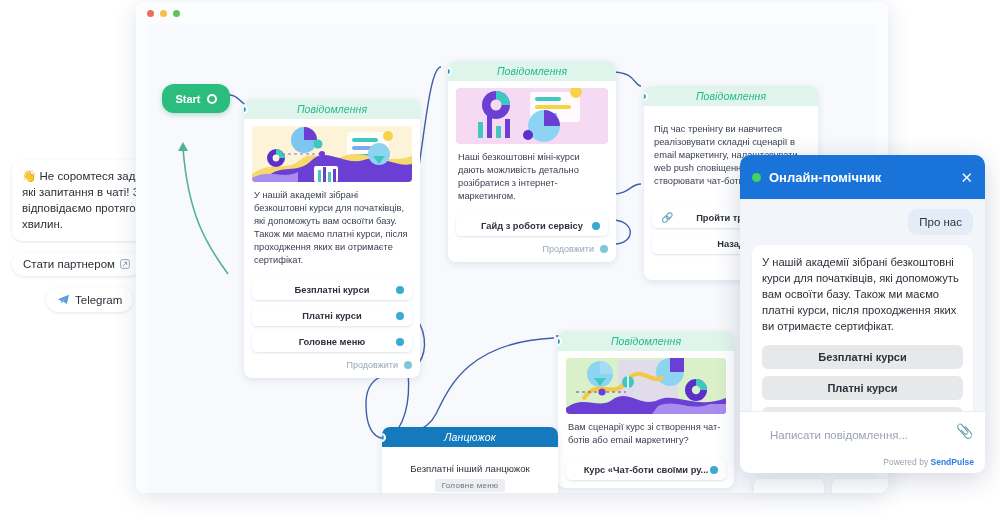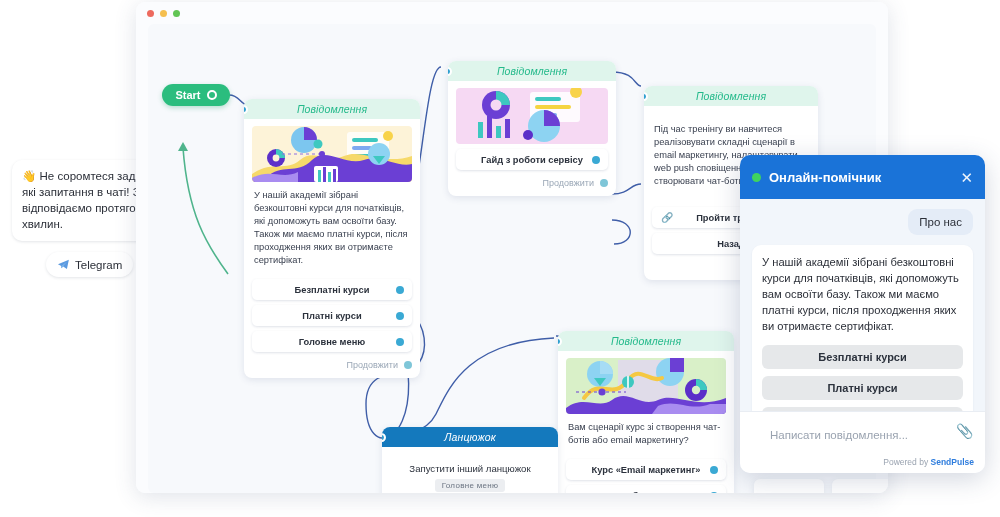--- a/index.html
+++ b/index.html
@@ -75,21 +75,21 @@
   .opt .port { position:absolute; right:8px; width:8px; height:8px; border-radius:50%; background:#3aa9d4; }
   .opt .lnk { position:absolute; left:9px; color:#9aa6b8; font-size:10px; }
   .cont {
     margin-top:8px; font-size:9px; color:#9aa7b6; text-align:right; padding-right:14px; position:relative;
   }
   .cont .port { position:absolute; right:0; top:1px; width:8px; height:8px; border-radius:50%; background:#7fc6d8; }
   .inport { position:absolute; left:-5px; top:6px; width:9px; height:9px; border-radius:50%; background:#2e9fd0; border:2px solid #fff; }
 
   
   .start-pill {
-    position:absolute; left:26px; top:60px; width:68px; height:22px;
+    position:absolute; left:26px; top:60px; width:68px; height:29px;
     background:#2bbd7e; border-radius:12px; color:#fff; font-size:11px;
     display:flex; align-items:center; justify-content:center; gap:6px; font-weight:bold;
     box-shadow:0 2px 5px rgba(40,160,110,.3);
   }
   .start-pill .ring { width:10px; height:10px; border-radius:50%; border:2.4px solid #fff; }
 
   .chain-sub { font-size:9.6px; color:#2c323d; text-align:center; padding:9px 0 5px; }
   .chain-tag { display:block; margin:0 auto; width:fit-content; background:#eceef1; color:#6b7482;
               font-size:8px; padding:2px 7px; border-radius:3px; letter-spacing:.3px;}
 
@@ -134,20 +134,32 @@
   .powered b { color:#2f7ddd; }
 </style>
 </head>
 <body>
 
 <div id="root">
 
   <div class="left-panel">
     <div class="lp-bubble">👋 Не соромтеся задавати будь-які запитання в чаті! Зазвичай ми відповідаємо протягом кількох хвилин.</div>
 
+    <div class="lp-row">
+      <div class="lp-btn">
+        <span>Стати партнером</span>
+        <svg width="10" height="10" viewBox="0 0 12 12">
+          <rect x="0.8" y="0.8" width="10.4" height="10.4" rx="2" fill="none" stroke="#8e9bb0" stroke-width="1.1"></rect>
+          <path d="M4 8 L8 4 M5.3 4 H8 V6.7" fill="none" stroke="#8e9bb0" stroke-width="1.1" stroke-linecap="round"></path>
+        </svg>
+      </div>
+      <div class="lp-btn">
+        <span>Про нас</span>
+      </div>
+    </div>
 
     <div class="lp-row r2">
       <div class="lp-btn">
         <svg width="13" height="13" viewBox="0 0 16 16">
           <path d="M1.2 7.6 L14.6 2.3 L12.2 13.6 L7.6 10.4 L5.4 12.6 L5.2 9.9 Z" fill="#5b9ae0"></path>
           <path d="M5.2 9.9 L12.2 4.6 L5.4 12.6" fill="#7eb4ea"></path>
         </svg>
         <span>Telegram</span>
       </div>
       <div class="lp-btn">
@@ -272,20 +284,21 @@
               <circle cx="40" cy="17" r="5.5" fill="#f6d9f3"></circle>
               <circle cx="88" cy="38" r="16" fill="#8dd3f2"></circle>
               <path d="M88 38 L88 22 A16 16 0 0 1 104 38 Z" fill="#6b3fd4"></path>
               <rect x="22" y="34" width="5" height="16" fill="#3ec8c0"></rect>
               <rect x="31" y="28" width="5" height="22" fill="#6b3fd4"></rect>
               <rect x="40" y="38" width="5" height="12" fill="#3ec8c0"></rect>
               <rect x="49" y="31" width="5" height="19" fill="#6b3fd4"></rect>
               <circle cx="72" cy="47" r="5" fill="#5b2fc9"></circle>
             </svg>
           </div>
+          <div class="node-txt">Наші безкоштовні міні-курси дають можливість детально розібратися з інтернет-маркетингом.</div>
           <div class="opt">
             <span>Гайд з роботи сервісу</span>
             <span class="port"></span>
           </div>
           <div class="cont">
             <span>Продовжити</span>
             <span class="port"></span>
           </div>
         </div>
       </div>
@@ -327,35 +340,31 @@
               <circle cx="36" cy="34" r="3.6" fill="#6b3fd4"></circle>
               <path d="M0 50 C 18 36, 32 52, 46 42 C 62 30, 74 50, 92 42 C 110 34, 130 52, 160 40 L160 56 L0 56 Z" fill="#6b3fd4"></path>
               <path d="M92 48 C 110 40, 124 54, 144 46 L160 46 L160 56 L86 56 Z" fill="#a98cf0"></path>
               <circle cx="130" cy="32" r="11" fill="#5b2fc9"></circle>
               <path d="M130 32 L130 21 A11 11 0 0 1 141 32 Z" fill="#3ec8c0"></path>
               <circle cx="130" cy="32" r="4.2" fill="#d9f0c8"></circle>
             </svg>
           </div>
           <div class="node-txt">Вам сценарії курс зі створення чат-ботів або email маркетингу?</div>
           <div class="opt">
-            <span>Курс «Email маркетинг»</span>
-            <span class="port"></span>
-          </div>
-          <div class="opt">
             <span>Курс «Чат-боти своїми ру...</span>
             <span class="port"></span>
           </div>
         </div>
       </div>
 
       <div class="node" style="left:246px; top:403px; width:176px;">
         <span class="inport"></span>
         <div class="node-hd chain">Ланцюжок</div>
         <div class="node-body" style="padding-bottom:12px">
-          <div class="chain-sub">Запустити інший ланцюжок</div>
+          <div class="chain-sub">Безплатні інший ланцюжок</div>
           <span class="chain-tag">Головне  меню</span>
         </div>
       </div>
 
       <div class="ghost" style="left:618px; top:455px; width:70px; height:24px;"></div>
       <div class="ghost" style="left:696px; top:455px; width:88px; height:24px;">
         
       </div>
 
     </div>

